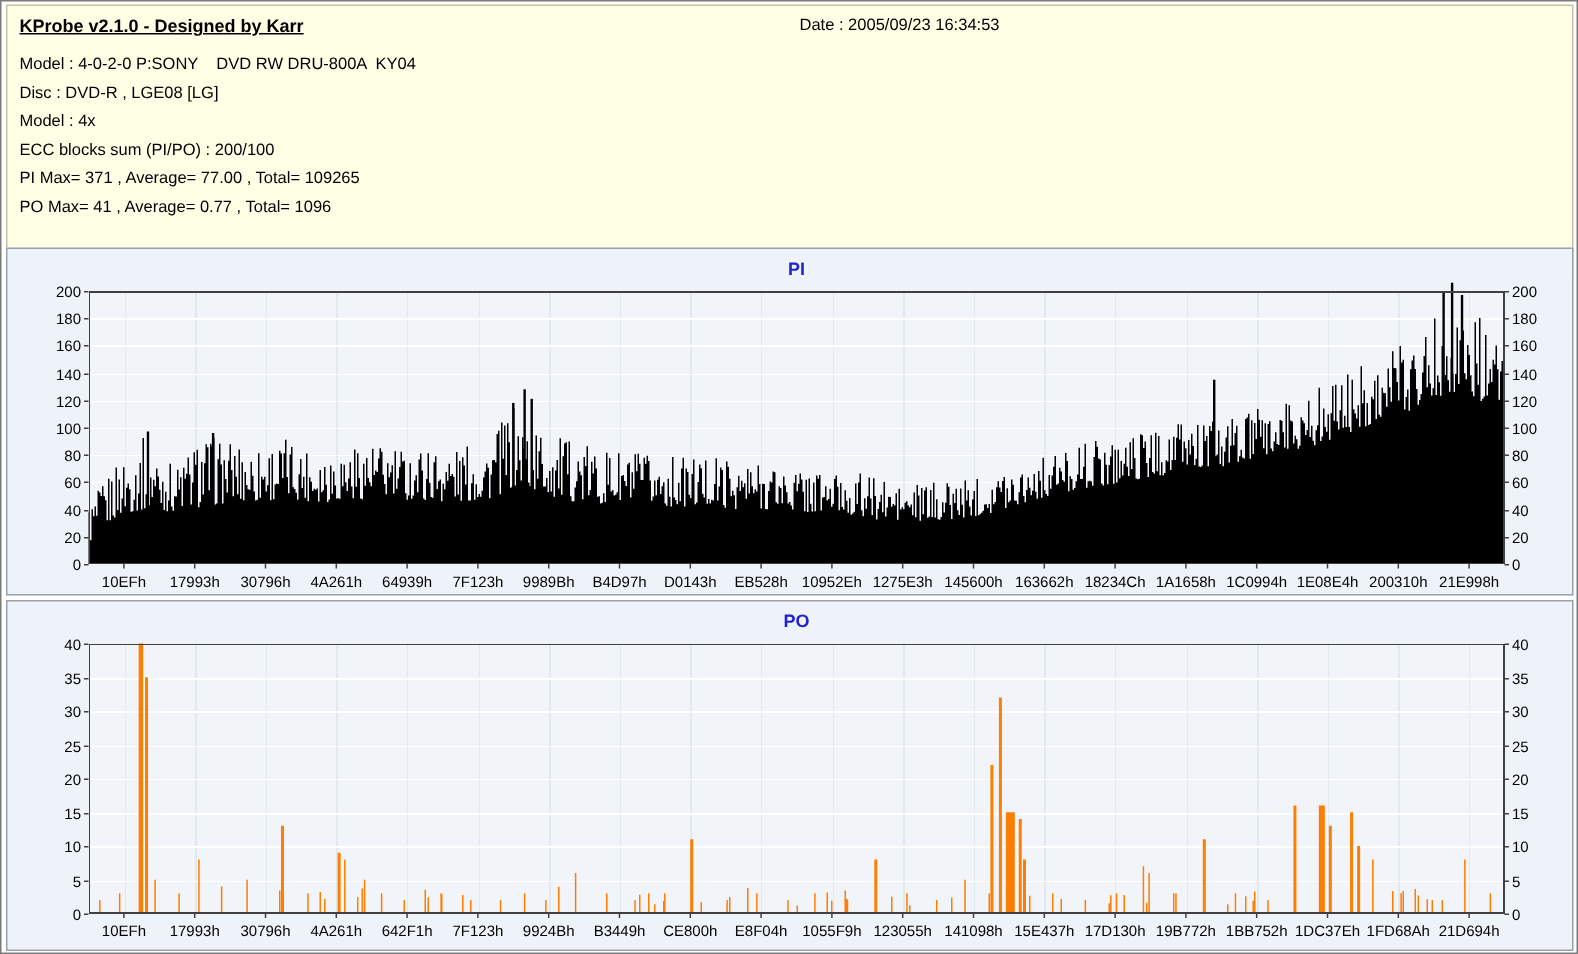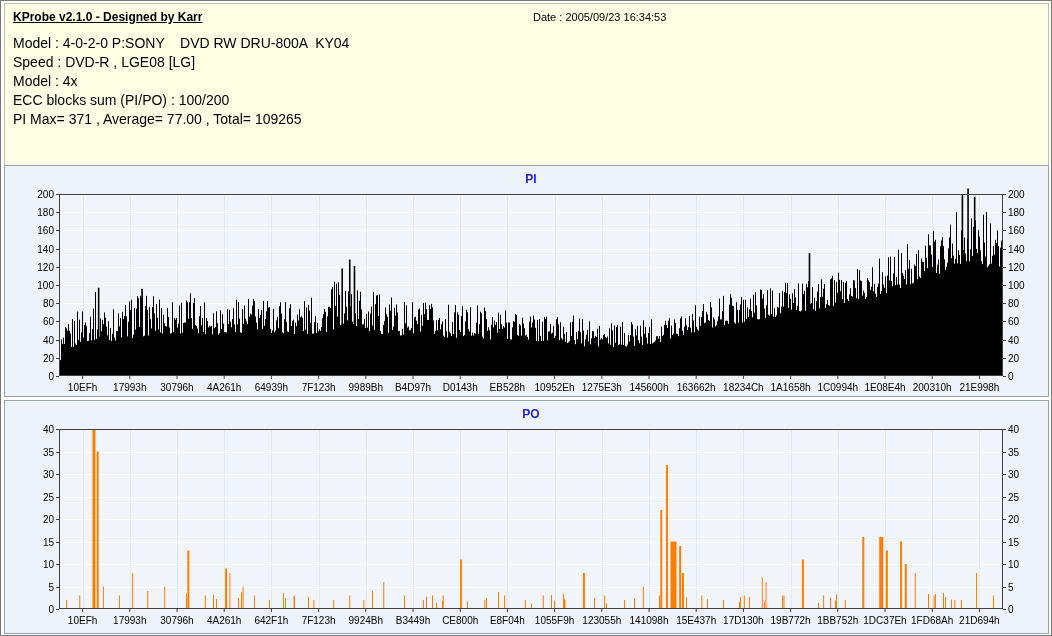--- a/index.html
+++ b/index.html
@@ -11,44 +11,45 @@
   .header{
     position:absolute;left:3px;top:2px;width:1045px;height:180px;box-sizing:border-box;
     background:#ffffe6;border:1px solid #c2c2a4;
   }
   .app-title{
     position:absolute;left:8px;top:6px;font-size:12px;font-weight:bold;
     text-decoration:underline;white-space:pre;
   }
   .date-label{position:absolute;left:528px;top:7px;font-size:11px;white-space:pre;}
   .info-lines{position:absolute;left:8px;top:30px;}
-  .info-line{font-size:14px;line-height:19px;white-space:pre;}
+  .info-line{font-size:11px;line-height:19px;white-space:pre;}
   .chart-panel{
     position:absolute;left:3px;width:1045px;box-sizing:border-box;
     background:#eef3f9;border:1px solid #98a2ac;
   }
   #pi-panel{top:164px;height:232px;}
   #po-panel{top:399px;height:234px;}
   .chart-panel svg{display:block;}
   svg text{fill:#000;font:10px "Liberation Sans",sans-serif;}
 </style>
 </head>
 <body>
 
 <div class="window">
 
   <div class="header">
     <div class="app-title">KProbe v2.1.0 - Designed by Karr</div>
     <div class="date-label">Date : 2005/09/23 16:34:53</div>
     <div class="info-lines">
       <div class="info-line">Model : 4-0-2-0 P:SONY    DVD RW DRU-800A  KY04</div>
-      <div class="info-line">Speed : DVD-R , LGE08 [LG]</div>
+      <div class="info-line">Disc : DVD-R , LGE08 [LG]</div>
       <div class="info-line">Model : 4x</div>
-      <div class="info-line">ECC blocks sum (PI/PO) : 100/200</div>
+      <div class="info-line">ECC blocks sum (PI/PO) : 200/100</div>
       <div class="info-line">PI Max= 371 , Average= 77.00 , Total= 109265</div>
+      <div class="info-line">PO Max= 41 , Average= 0.77 , Total= 1096</div>
     </div>
   </div>
 
   <div class="chart-panel" id="pi-panel">
     <svg id="pi-svg" width="1043" height="230">
         <rect x="54" y="28" width="944" height="182" fill="#f1f5fa"></rect>
         <line x1="78.5" y1="28" x2="78.5" y2="210" stroke="#e0e8f0" shape-rendering="crispEdges"></line>
         <line x1="125.5" y1="28" x2="125.5" y2="210" stroke="#e0e8f0" shape-rendering="crispEdges"></line>
         <line x1="172.5" y1="28" x2="172.5" y2="210" stroke="#e0e8f0" shape-rendering="crispEdges"></line>
         <line x1="219.5" y1="28" x2="219.5" y2="210" stroke="#e0e8f0" shape-rendering="crispEdges"></line>

